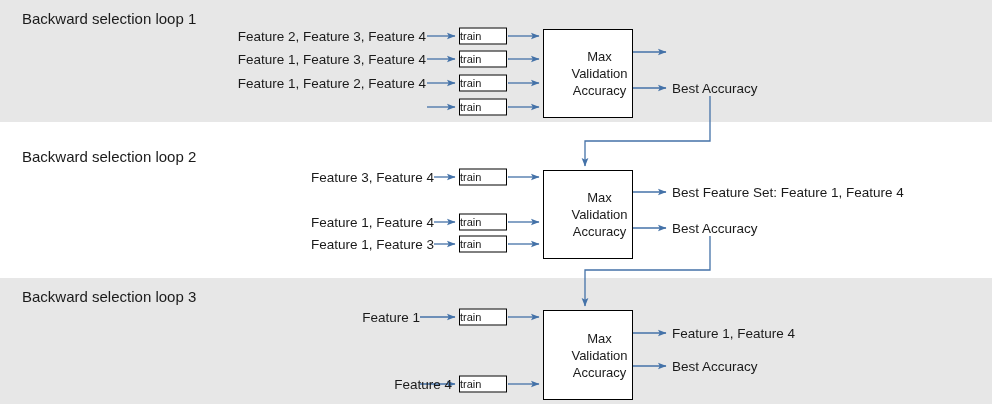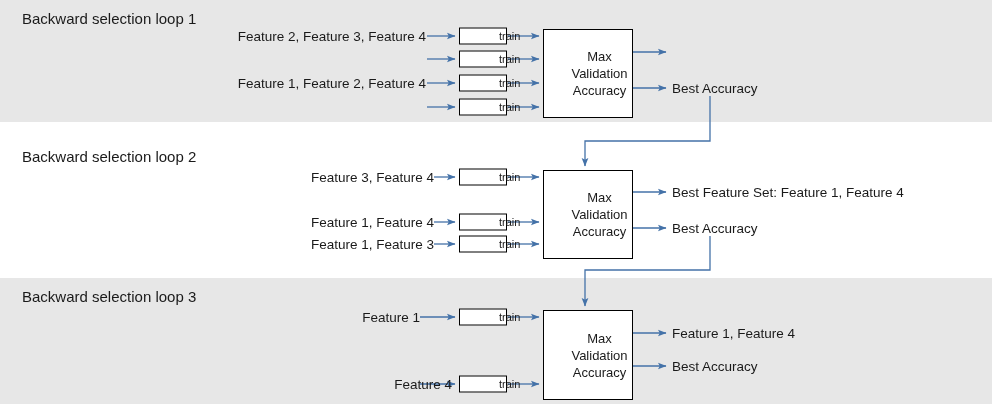--- a/index.html
+++ b/index.html
@@ -45,21 +45,20 @@
     position: absolute;
     width: 48px;
     height: 17px;
     border: 1px solid #000000;
     background: #ffffff;
     box-sizing: border-box;
     font-size: 11px;
     color: #1a1a1a;
     line-height: 15px;
     transform: translateY(-50%);
-    padding-left: 39px;
   }
 
   .mva-box {
     position: absolute;
     left: 543px;
     width: 90px;
     border: 1.6px solid #000000;
     background: #ffffff;
     box-sizing: border-box;
     display: flex;
@@ -145,20 +144,21 @@
       <line x1="508" y1="384" x2="539" y2="384" marker-end="url(#ah)"></line>
 
       <line x1="633" y1="333" x2="666" y2="333" marker-end="url(#ah)"></line>
       <line x1="633" y1="366" x2="666" y2="366" marker-end="url(#ah)"></line>
     </g>
   </svg>
 
   <div class="band-title" style="left:22px; top:10px;">Backward selection loop 1</div>
 
   <div class="feat-label" style="right:566px; top:36px;">Feature 2, Feature 3, Feature 4</div>
+  <div class="feat-label" style="right:566px; top:59px;">Feature 1, Feature 3, Feature 4</div>
   <div class="feat-label" style="right:566px; top:83px;">Feature 1, Feature 2, Feature 4</div>
 
   <div class="train-box" style="left:459px; top:36px;">train</div>
   <div class="train-box" style="left:459px; top:59px;">train</div>
   <div class="train-box" style="left:459px; top:83px;">train</div>
   <div class="train-box" style="left:459px; top:107px;">train</div>
 
   <div class="mva-box" style="top:29px; height:89px;">
     <span>Max</span>
     <span>Validation</span>

